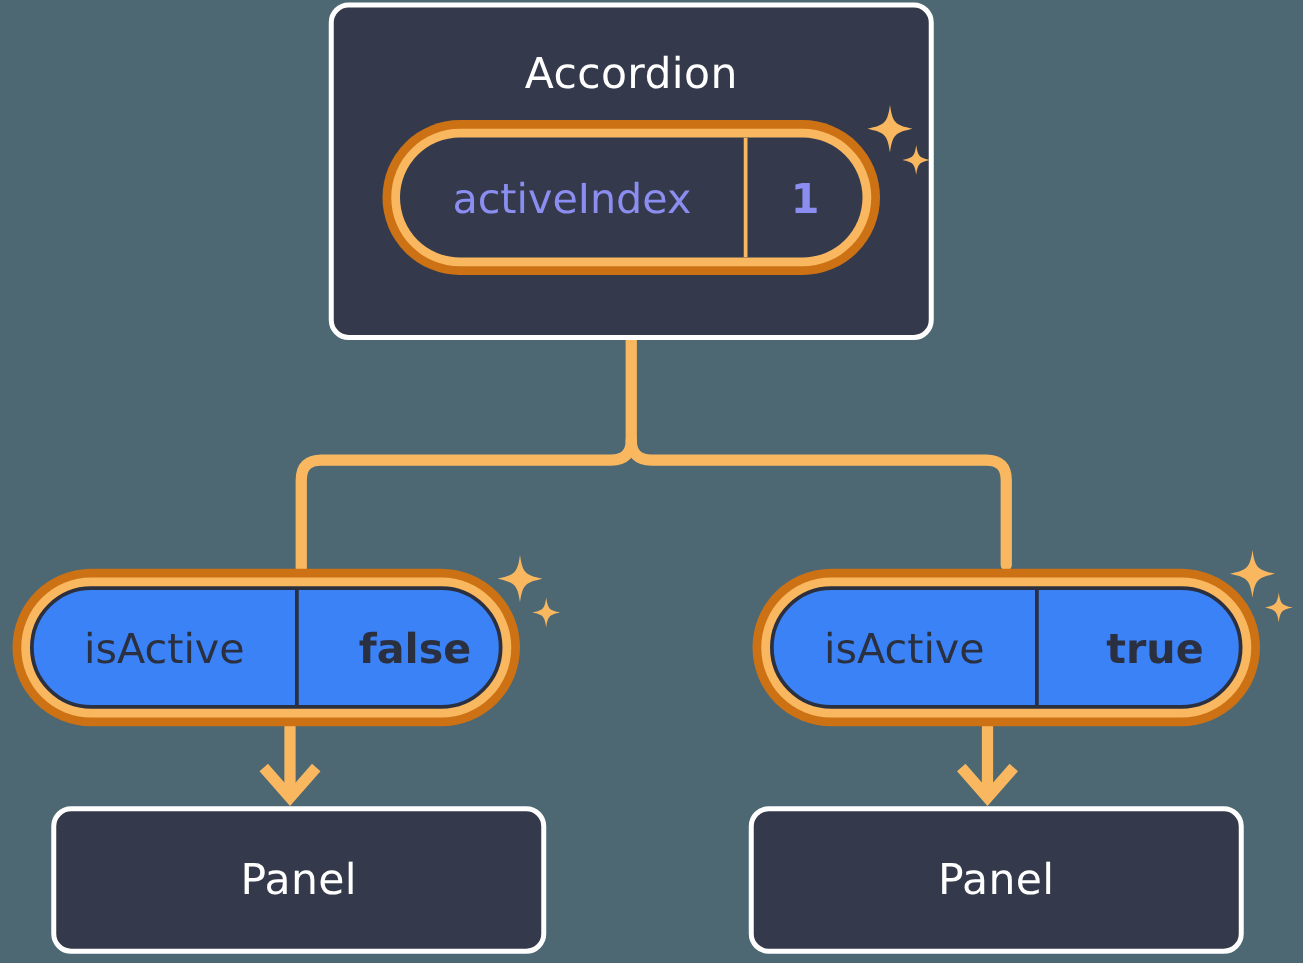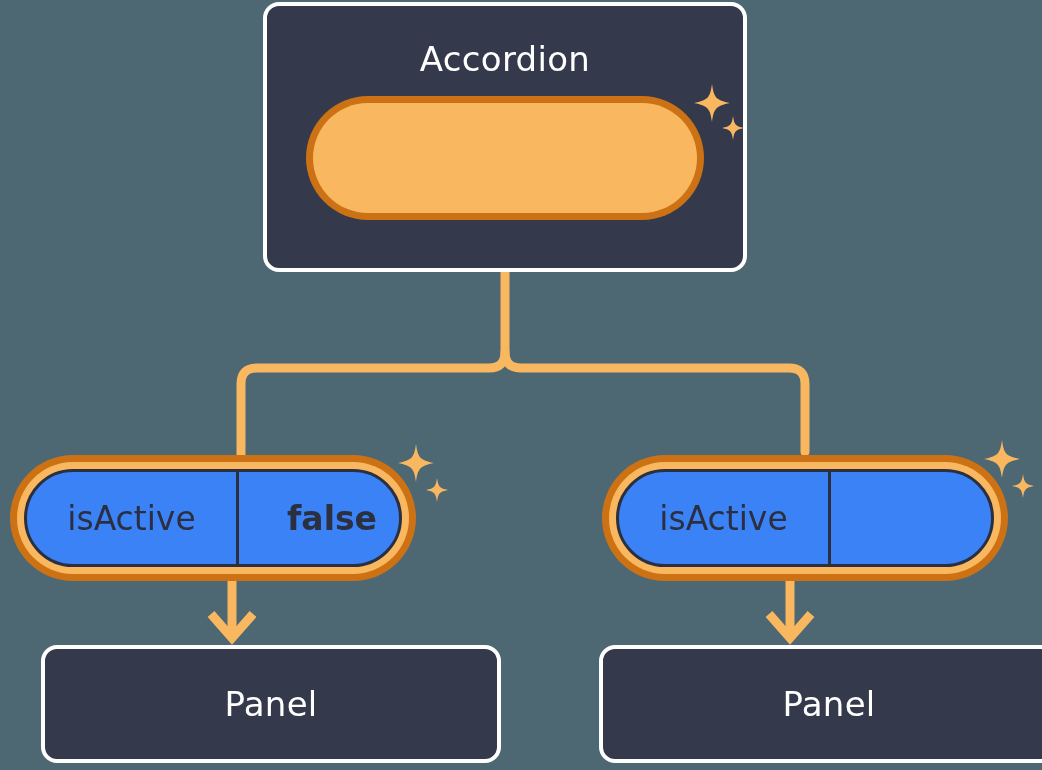--- a/index.html
+++ b/index.html
@@ -51,21 +51,21 @@
   }
   #accordion-box {
     left: 263px;
     top: 2px;
     width: 484px;
     height: 270px;
   }
   #accordion-box .comp-title { top: 33px; }
 
   .panel-box {
-    width: 460px;
+    width: 396px;
     height: 118px;
     top: 645px;
   }
   #panel-left  { left: 41px; }
   #panel-right { left: 599px; }
   .panel-box .comp-title {
     top: 50%;
     transform: translateY(-50%);
     line-height: 1;
   }
@@ -194,20 +194,24 @@
     </g>
   </svg>
 
   <div id="accordion-box" class="comp-box">
     <div class="comp-title">Accordion</div>
   </div>
 
   <div id="pill-activeindex" class="pill">
     <div class="pill-ring"></div>
     <div class="pill-ring-inner"></div>
+    <div class="pill-body">
+      <div class="pill-cell pill-key">activeIndex</div>
+      <div class="pill-cell pill-val">1</div>
+    </div>
   </div>
 
   <svg id="sparkle-accordion" class="sparkles" width="60" height="70" viewBox="0 0 60 70">
     <path fill="#f9b860" d="M22,2 C24,16 26,18 40,21 C26,24 24,26 22,40 C20,26 18,24 4,21 C18,18 20,16 22,2 Z"></path>
     <path fill="#f9b860" d="M43,34 C44.3,43 45.6,44.3 54,46 C45.6,47.7 44.3,49 43,58 C41.7,49 40.4,47.7 32,46 C40.4,44.3 41.7,43 43,34 Z"></path>
   </svg>
 
   <div id="pill-isactive-left" class="pill pill-purple">
     <div class="pill-ring"></div>
     <div class="pill-ring-inner"></div>
@@ -224,20 +228,21 @@
 
   <div id="panel-left" class="comp-box panel-box">
     <div class="comp-title">Panel</div>
   </div>
 
   <div id="pill-isactive-right" class="pill pill-purple">
     <div class="pill-ring"></div>
     <div class="pill-ring-inner"></div>
     <div class="pill-body">
       <div class="pill-cell pill-key">isActive</div>
+      <div class="pill-cell pill-val">true</div>
     </div>
   </div>
 
   <svg id="sparkle-pill-right" class="sparkles" width="62" height="72" viewBox="0 0 62 72">
     <path fill="#f9b860" d="M24,4 C26,18 28,20 42,23 C28,26 26,28 24,42 C22,28 20,26 6,23 C20,20 22,18 24,4 Z"></path>
     <path fill="#f9b860" d="M45,38 C46.3,47 47.6,48.3 56,50 C47.6,51.7 46.3,53 45,62 C43.7,53 42.4,51.7 34,50 C42.4,48.3 43.7,47 45,38 Z"></path>
   </svg>
 
   <div id="panel-right" class="comp-box panel-box">
     <div class="comp-title">Panel</div>

